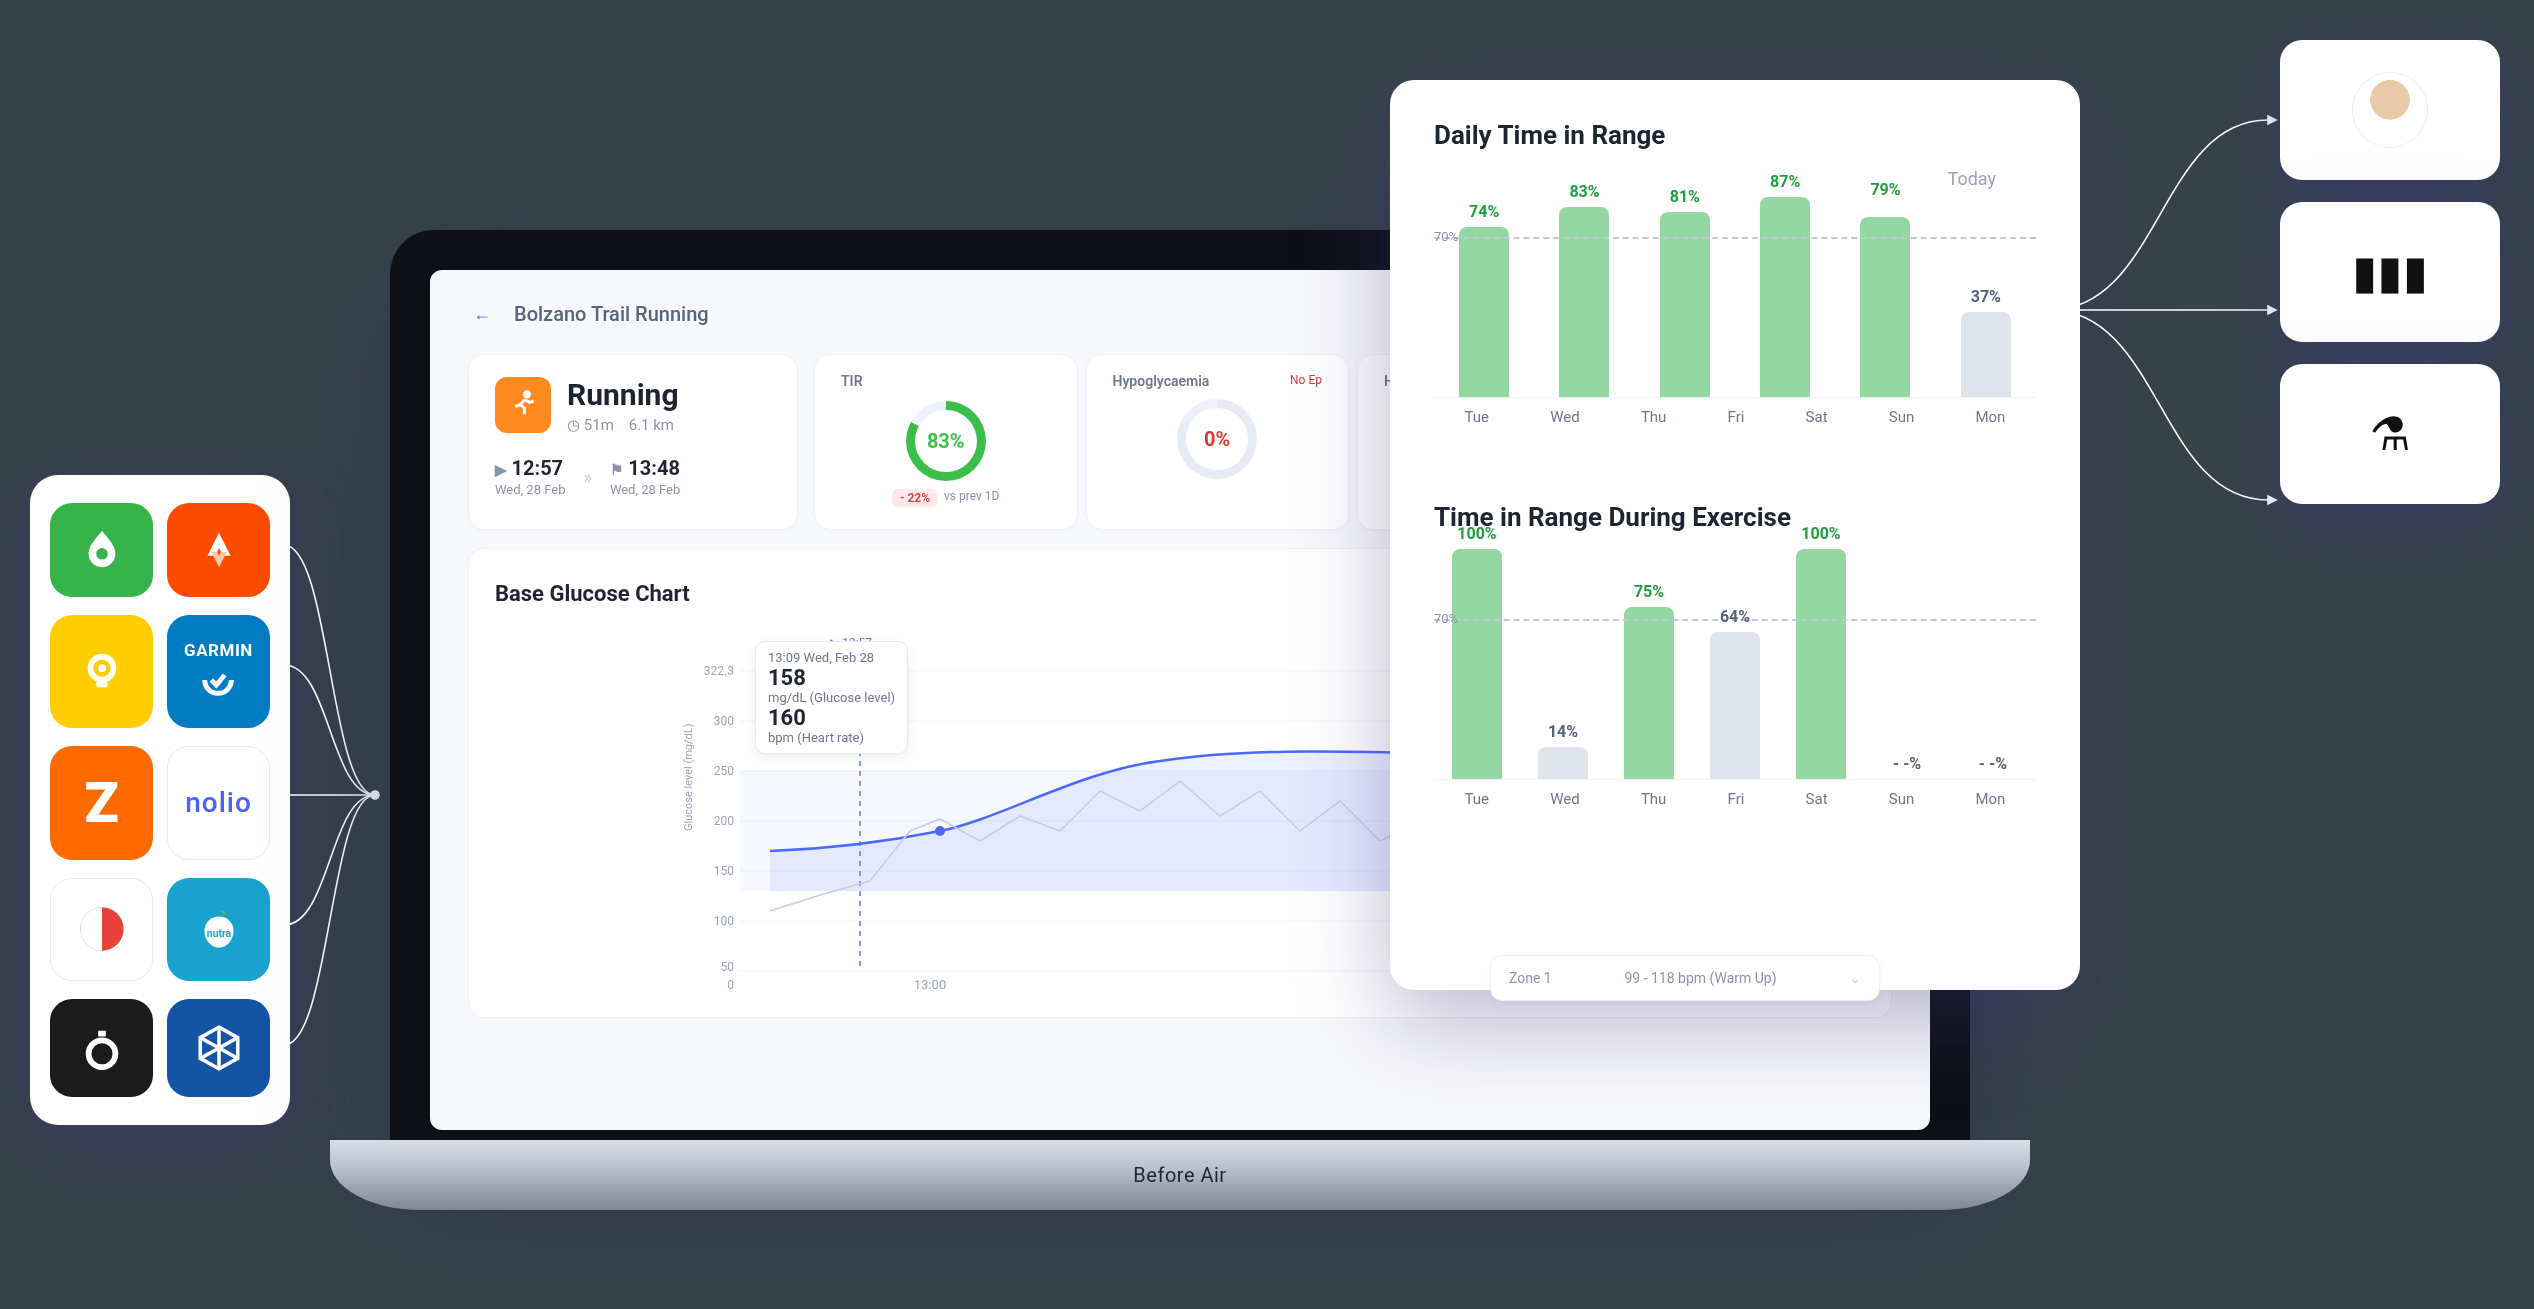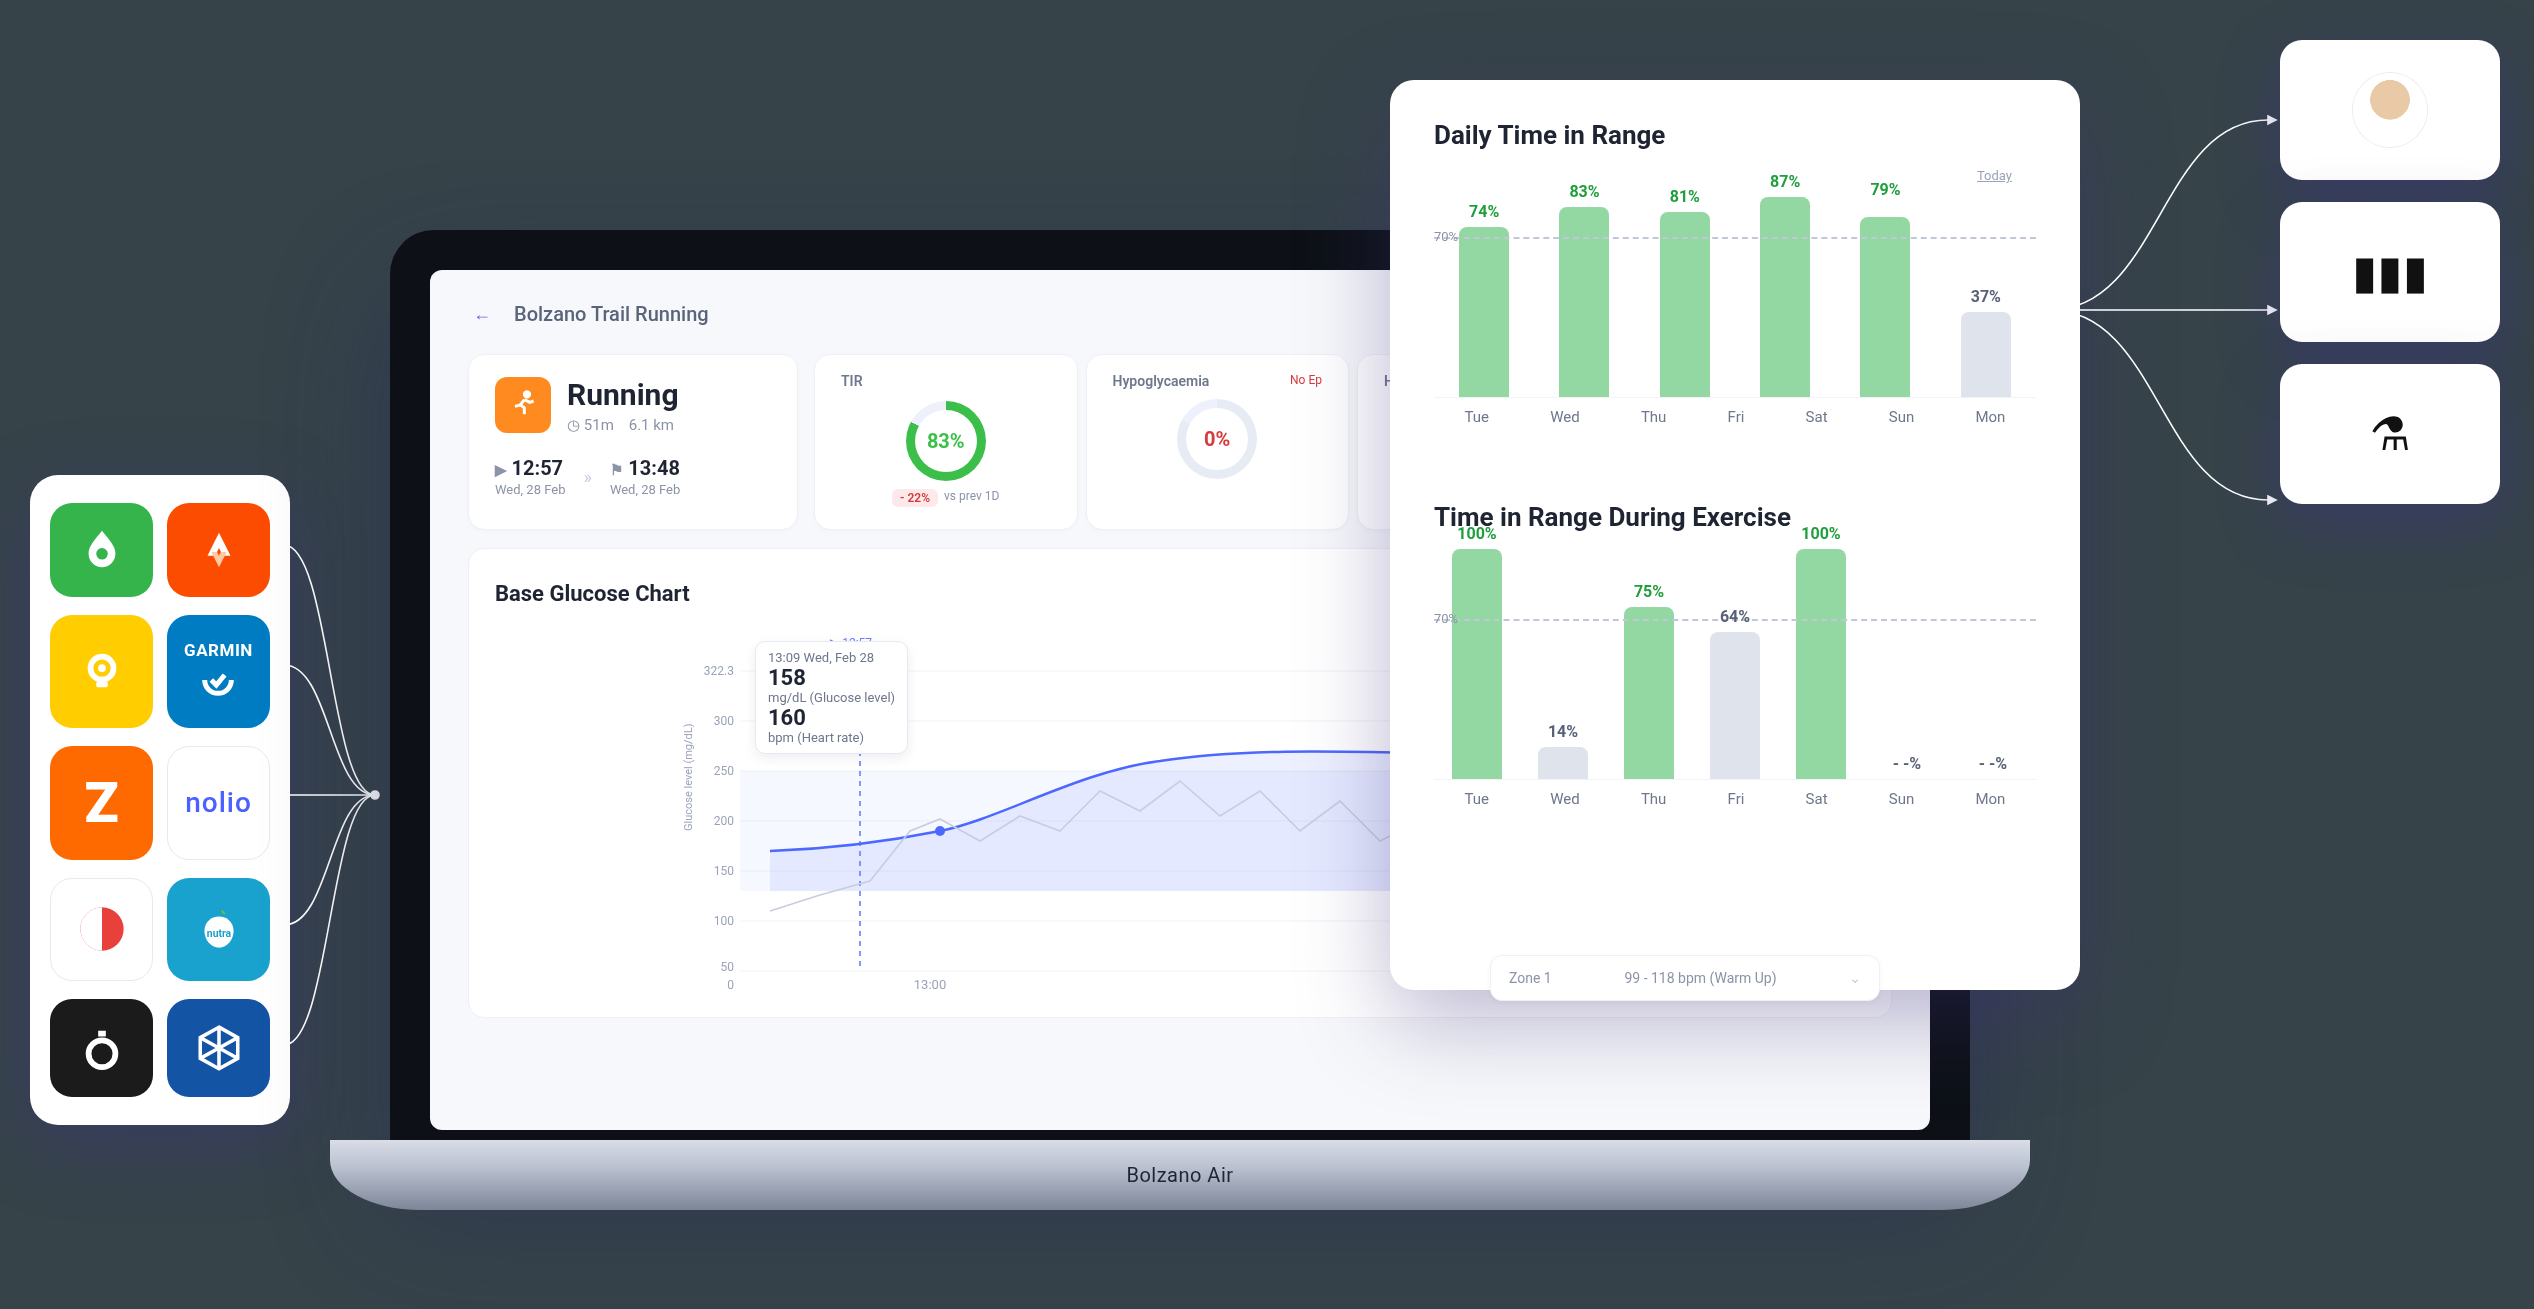--- a/index.html
+++ b/index.html
@@ -157,21 +157,21 @@
   .bar-chart { height: 300px; position: relative; }
   .bar-row { display: flex; justify-content: space-around; align-items: flex-end; height: 230px; border-bottom: 1px solid #f1f3f8; }
   .bar-wrap { display:flex; flex-direction:column; align-items:center; width: 64px; }
   .bar-val { font-size: 16px; font-weight: 700; margin-bottom: 6px; position:absolute; }
   .bar { width: 50px; border-radius: 8px 8px 0 0; }
   .bar.green { background: #93d7a3; }
   .bar.grey  { background: #dfe3ec; }
   .bar-lbl { font-size: 15px; color:#6e778c; margin-top: 10px; }
   .refline { position: absolute; left: 0; right: 0; border-top: 2px dashed #c0c8d8; }
   .ref-lbl { position:absolute; left:0; font-size:13px; color:#8b93a6; }
-  .today-lbl { position:absolute; right:24px; top:0; font-size:13px; color:#9aa3b7;text-decoration:underline; }
+  .today-lbl { position:absolute; right:40px; top:0; font-size:18px; color:#9aa3b7; }
 
   .tir-section + .tir-section { margin-top: 34px; }
 
   
   .right-cards {
     position: absolute;
     left: 2280px; top: 40px;
     width: 220px;
     display: flex; flex-direction: column; gap: 22px;
   }
@@ -426,21 +426,21 @@
             <div class="big">158</div>
             <div>mg/dL (Glucose level)</div>
             <div class="big">160</div>
             <div>bpm (Heart rate)</div>
           </div>
         </div>
       </div>
     </div>
   </div>
   <div class="laptop-base">
-      <span>Bolzano Air</span>
+      <span>Before Air</span>
     </div>
 </div>
 
 <div class="tir-panel">
   <div class="tir-section">
     <div class="tir-title">Daily Time in Range</div>
     <div class="bar-chart" id="tir-daily">
         <div class="today-lbl">Today</div>
         <div class="refline" style="top:69px;"></div>
         <div class="ref-lbl" style="top:61px;">70%</div>

